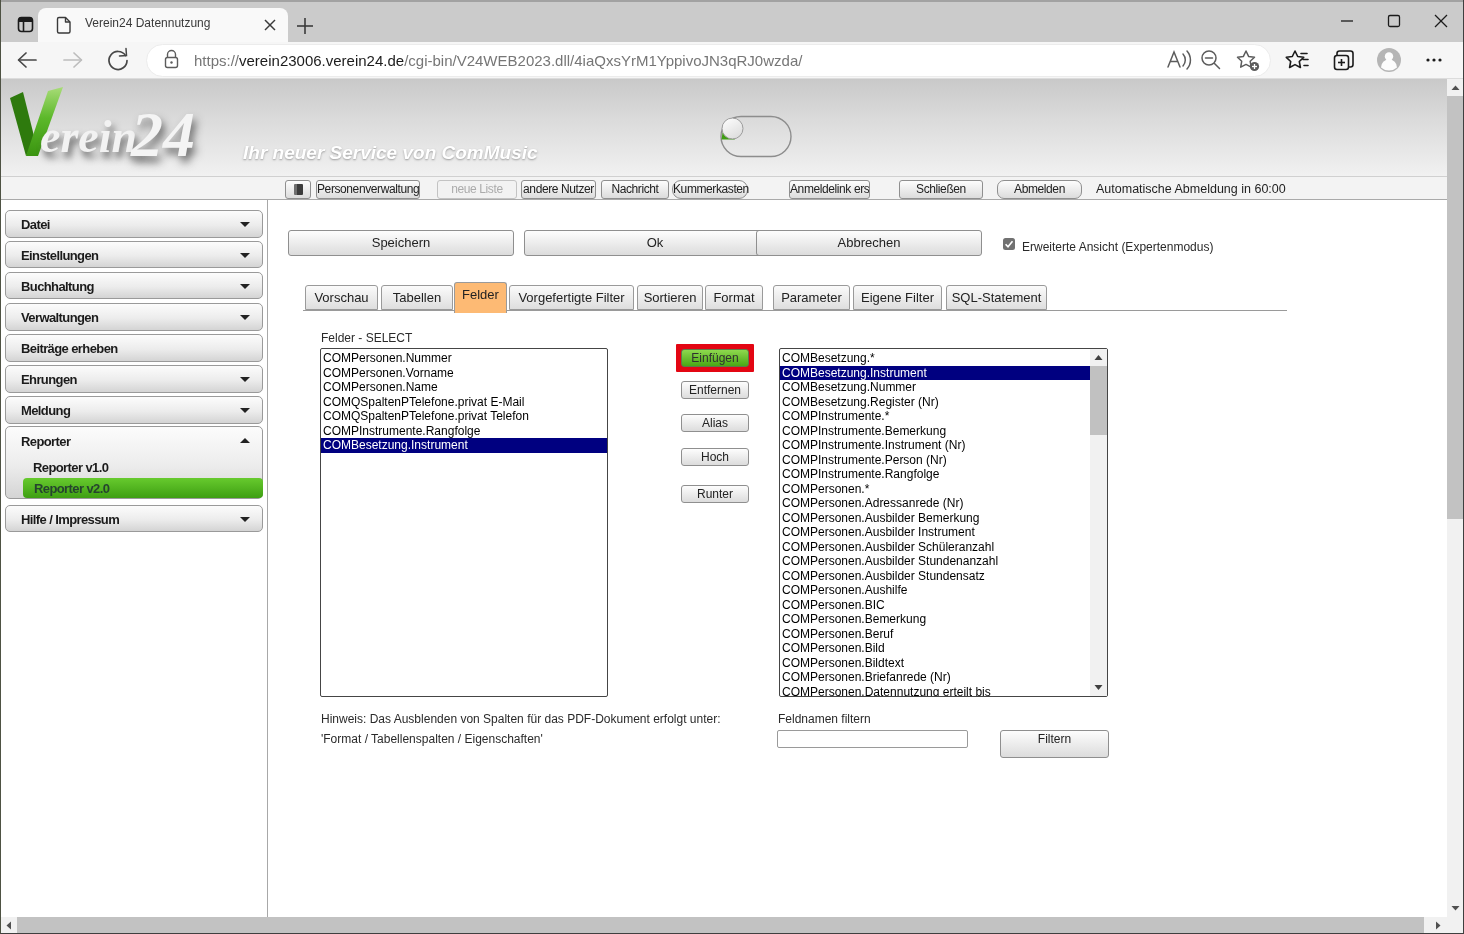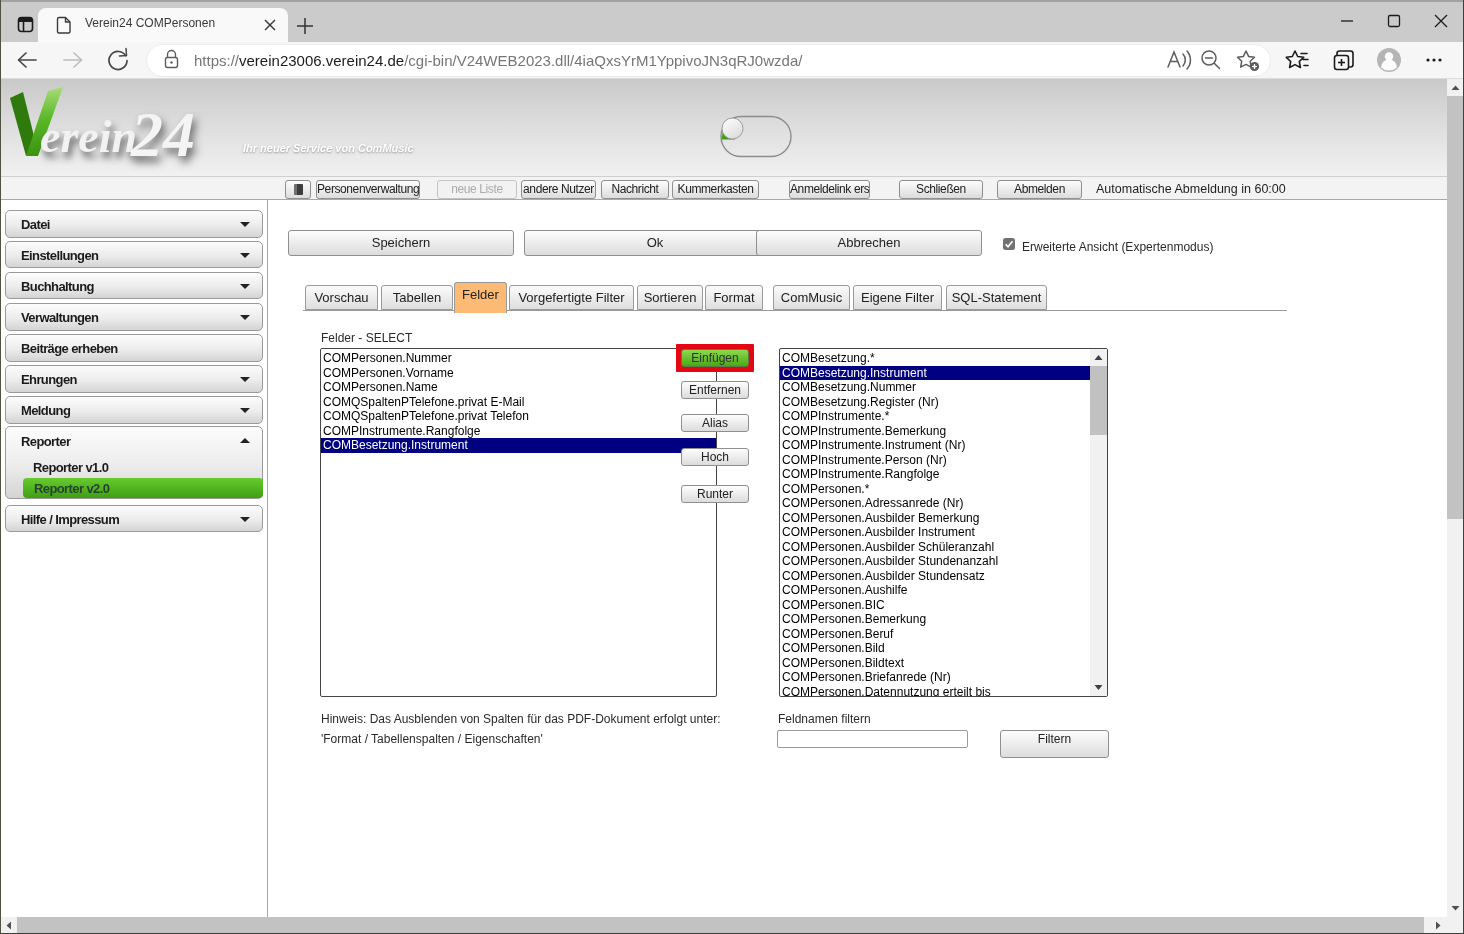--- a/index.html
+++ b/index.html
@@ -12,21 +12,21 @@
 #tabtitle{position:absolute;left:85px;top:16px;font-size:12px;color:#3a3a3a;}
 #toolbar{position:absolute;left:0;top:42px;width:1464px;height:37px;background:#f6f6f6;border-bottom:1px solid #dcdcdc;}
 #addrbar{position:absolute;left:146px;top:44px;width:1125px;height:33px;background:#fff;border:1px solid #ececec;border-radius:17px;}
 #urltext{position:absolute;left:194px;top:52px;font-size:15px;color:#767676;white-space:nowrap;}
 #urltext b{color:#1c1c1c;font-weight:normal;}
 
 #page{position:absolute;left:0;top:79px;width:1447px;height:838px;background:#fff;overflow:hidden;}
 #pghead{position:absolute;left:0;top:0;width:1447px;height:97px;background:linear-gradient(180deg,#c9c9c9 0%,#dadada 40%,#f1f1f1 100%);}
 #appbar{position:absolute;left:0;top:97px;width:1447px;height:24px;background:#f3f3f3;border-top:1px solid #d0d0d0;border-bottom:1px solid #a9a9a9;}
 #appbtns{position:absolute;left:0;top:99px;width:1447px;height:22px;}
-#tagline{position:absolute;left:243px;top:63px;font-size:11px;font-weight:bold;font-style:italic;color:#fff;text-shadow:0 1px 2px rgba(120,120,120,.7);}
+#tagline{position:absolute;left:243px;top:63px;font-size:19px;font-weight:bold;font-style:italic;color:#fff;text-shadow:0 1px 2px rgba(120,120,120,.7);}
 
 .btn{position:absolute;background:linear-gradient(180deg,#fdfdfd,#dcdcdc);border:1px solid #8f8f8f;border-radius:3px;color:#222;text-align:center;font-size:12px;white-space:nowrap;}
 .tbtn{height:19px;line-height:17px;top:2px;letter-spacing:-0.4px;}
 .bigbtn{height:26px;line-height:24px;font-size:13px;}
 .btn.dis{color:#ababab;border-color:#c3c3c3;background:#f2f2f2;}
 
 .acc{position:absolute;left:5px;width:258px;background:linear-gradient(180deg,#fcfcfc 0%,#ececec 55%,#d4d4d4 100%);border:1px solid #9a9a9a;border-radius:5px;font-weight:bold;font-size:13px;letter-spacing:-0.6px;color:#1b1b1b;}
 .acc .lbl{position:absolute;left:15px;top:50%;transform:translateY(-50%);}
 .acc .tri{position:absolute;right:12px;top:50%;margin-top:-2px;width:0;height:0;border-left:5px solid transparent;border-right:5px solid transparent;border-top:5px solid #222;}
 .acc .triup{position:absolute;right:12px;top:50%;margin-top:-3px;width:0;height:0;border-left:5px solid transparent;border-right:5px solid transparent;border-bottom:5px solid #222;}
@@ -47,21 +47,21 @@
 #hsbthumb{position:absolute;left:17px;top:917px;width:1407px;height:17px;background:#c2c2c2;}
 #corner{position:absolute;left:1447px;top:917px;width:17px;height:17px;background:#f1f1f1;}
 
 #edges{position:absolute;left:0;top:0;width:1464px;height:934px;border-left:1px solid #4e5243;border-right:1px solid #3f3f3f;border-bottom:1px solid #3f3f3f;pointer-events:none;z-index:99;}
 .t12{font-size:12px;color:#2a2a2a;}
 </style>
 </head>
 <body>
 <div id="titlebar"></div>
 <div id="tab"></div>
-<div id="tabtitle">Verein24 COMPersonen</div>
+<div id="tabtitle">Verein24 Datennutzung</div>
 <div id="toolbar"></div>
 <div id="addrbar"></div>
 <div id="urltext"><span>https://</span><b>verein23006.verein24.de</b><span>/cgi-bin/V24WEB2023.dll/4iaQxsYrM1YppivoJN3qRJ0wzda/</span></div>
 <svg id="chromeicons" class="abs" style="left:0;top:0;z-index:10" width="1464" height="80" viewBox="0 0 1464 80" fill="none" stroke="none">
 
   <g stroke="#1b1b1b" stroke-width="1.6" fill="none">
     <rect x="18.5" y="17.5" width="14" height="14" rx="3"></rect>
     <line x1="23.5" y1="18" x2="23.5" y2="31"></line>
   </g>
   <path d="M18.5 22 h14 v-2 a3 3 0 0 0 -3 -3 h-8 a3 3 0 0 0 -3 3 z" fill="#1b1b1b"></path>
@@ -182,24 +182,24 @@
     <path d="M2.5 24.5 L16 24.5 L4.5 11 Z" fill="#3f9e14"></path>
     <circle cx="13.5" cy="13.5" r="10.5" fill="url(#kg)" stroke="#9c9c9c" stroke-width="1"></circle>
   </svg>
   <div id="appbar"></div>
   <div id="appbtns">
     <div class="btn tbtn" style="left:285px;width:26px;"><span style="display:inline-block;width:9px;height:11px;background:#3c3c3c;border-radius:1px;vertical-align:-2px;border-left:3px solid #6f6f6f;"></span></div>
     <div class="btn tbtn" style="left:316px;width:104px;">Personenverwaltung</div>
     <div class="btn tbtn dis" style="left:437px;width:80px;">neue Liste</div>
     <div class="btn tbtn" style="left:521px;width:75px;">andere Nutzer</div>
     <div class="btn tbtn" style="left:601px;width:68px;">Nachricht</div>
-    <div class="btn tbtn" style="left:672px;width:87px;">Kummerkasten</div>
+    <div class="btn tbtn" style="left:672px;width:76px;border-radius:9px;">Kummerkasten</div>
     <div class="btn tbtn" style="left:789px;width:81px;overflow:hidden;">Anmeldelink erste</div>
     <div class="btn tbtn" style="left:899px;width:84px;">Schließen</div>
-    <div class="btn tbtn" style="left:997px;width:85px;">Abmelden</div>
+    <div class="btn tbtn" style="left:997px;width:85px;border-radius:7px;">Abmelden</div>
     <div class="abs" style="left:1096px;top:4px;font-size:12.5px;color:#1f1f1f;">Automatische Abmeldung in 60:00</div>
   </div>
   <div id="sidebar">
     <div class="acc" style="top:131px;height:28px;">
         <span class="lbl">Datei</span>
         <span class="tri"></span>
       </div>
     <div class="acc" style="top:162px;height:27px;">
         <span class="lbl">Einstellungen</span>
         <span class="tri"></span>
@@ -247,26 +247,26 @@
       </svg>
     <div class="abs t12" style="left:1022px;top:161px;">Erweiterte Ansicht (Expertenmodus)</div>
 
     <div id="tabline"></div>
     <div class="tb" style="left:305px;width:73px;">Vorschau</div>
     <div class="tb" style="left:381px;width:72px;">Tabellen</div>
     <div class="tb tbact" style="left:454px;width:53px;">Felder</div>
     <div class="tb" style="left:509px;width:125px;">Vorgefertigte Filter</div>
     <div class="tb" style="left:637px;width:66px;">Sortieren</div>
     <div class="tb" style="left:705px;width:58px;">Format</div>
-    <div class="tb" style="left:773px;width:77px;">ComMusic</div>
+    <div class="tb" style="left:773px;width:77px;">Parameter</div>
     <div class="tb" style="left:853px;width:89px;">Eigene Filter</div>
     <div class="tb" style="left:946px;width:101px;">SQL-Statement</div>
 
     <div class="abs t12" style="left:321px;top:252px;">Felder - SELECT</div>
-    <div class="lbox" style="left:320px;top:269px;width:397px;height:349px;padding-top:2px;">
+    <div class="lbox" style="left:320px;top:269px;width:288px;height:349px;padding-top:2px;">
       <div>COMPersonen.Nummer</div>
       <div>COMPersonen.Vorname</div>
       <div>COMPersonen.Name</div>
       <div>COMQSpaltenPTelefone.privat E-Mail</div>
       <div>COMQSpaltenPTelefone.privat Telefon</div>
       <div>COMPInstrumente.Rangfolge</div>
       <div class="sel">COMBesetzung.Instrument</div>
     </div>
 
     <div class="abs" style="left:676px;top:265px;width:78px;height:28px;background:#e30613;border-radius:1px;"></div>

